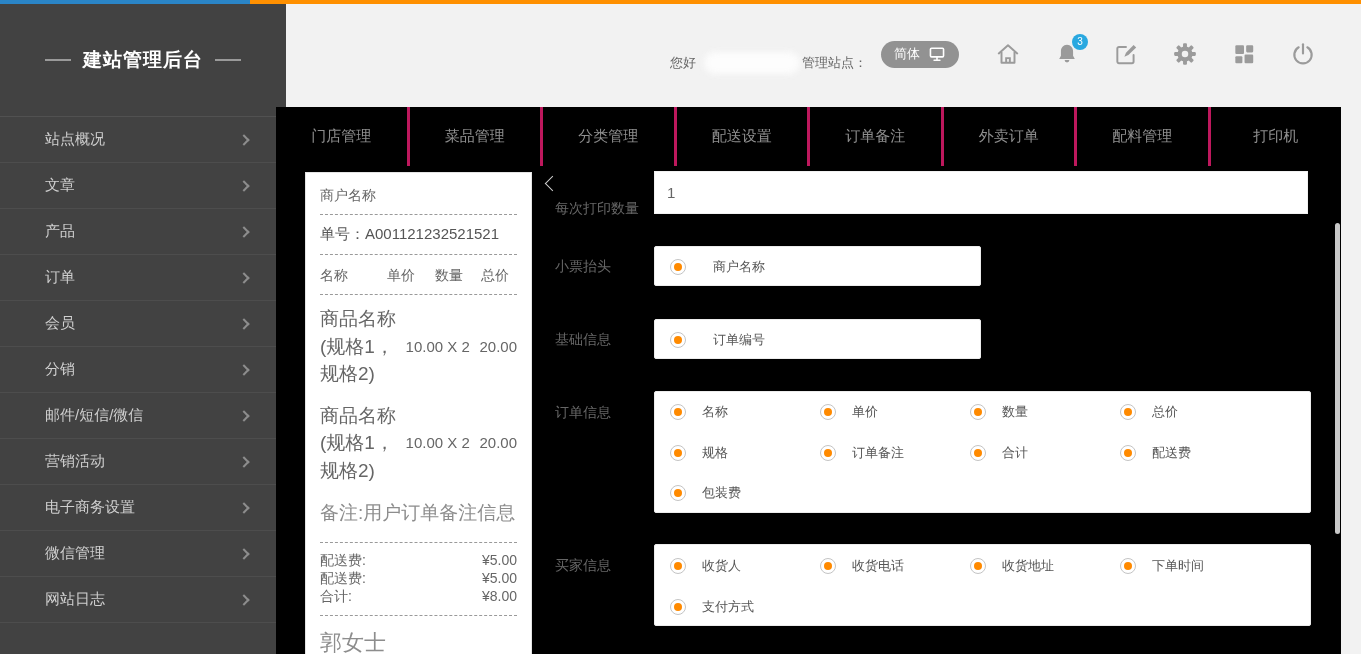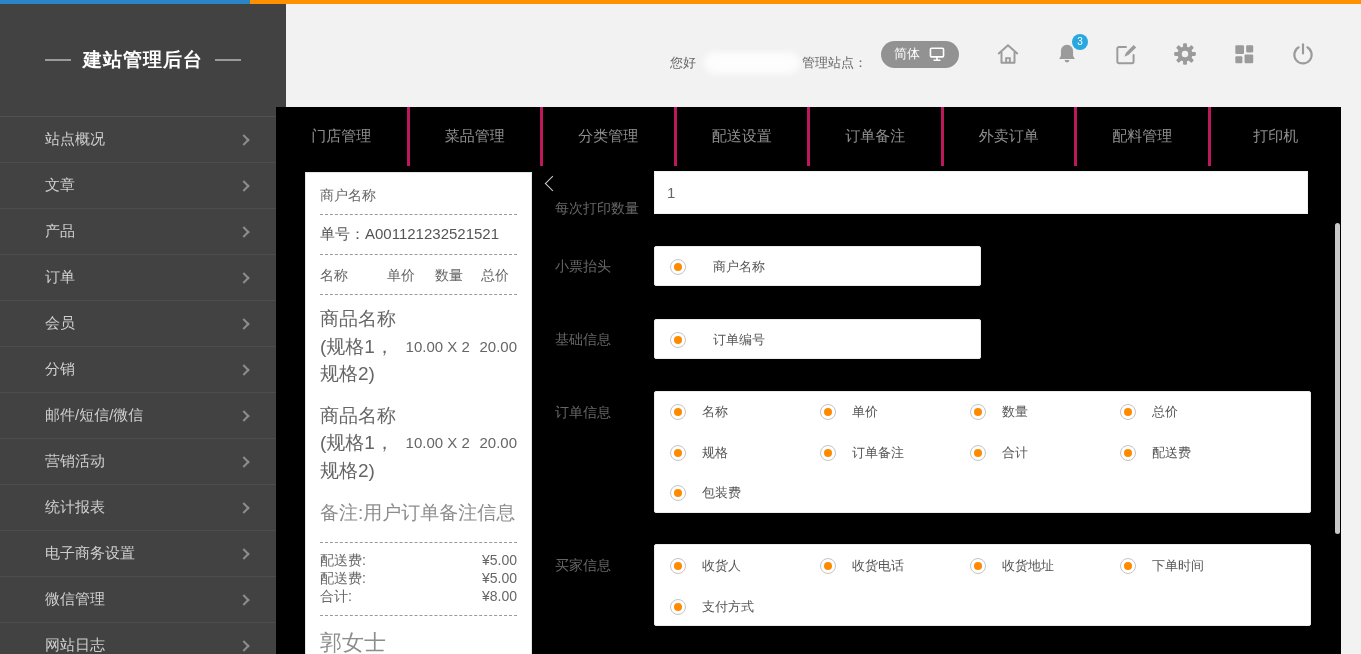--- a/index.html
+++ b/index.html
@@ -136,24 +136,20 @@
       </div>
     <div class="side-item">
         <span>邮件/短信/微信</span>
         <i class="chev-r"></i>
       </div>
     <div class="side-item">
         <span>营销活动</span>
         <i class="chev-r"></i>
       </div>
     <div class="side-item">
-        <span>统计报表</span>
-        <i class="chev-r"></i>
-      </div>
-    <div class="side-item">
         <span>电子商务设置</span>
         <i class="chev-r"></i>
       </div>
     <div class="side-item">
         <span>微信管理</span>
         <i class="chev-r"></i>
       </div>
     <div class="side-item">
         <span>网站日志</span>
         <i class="chev-r"></i>

